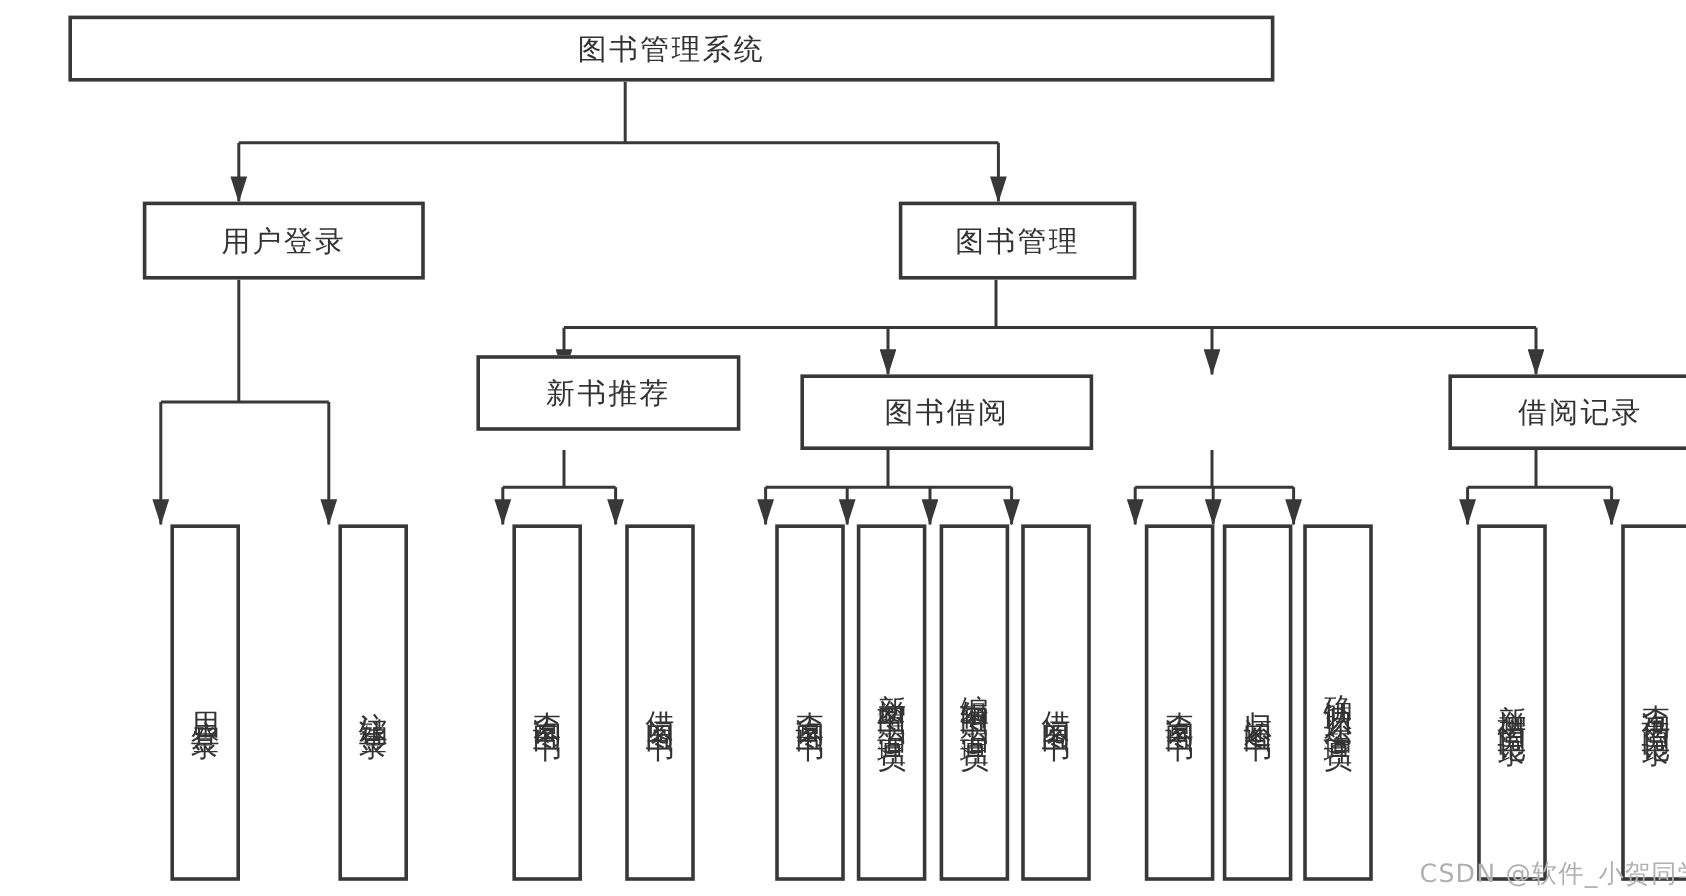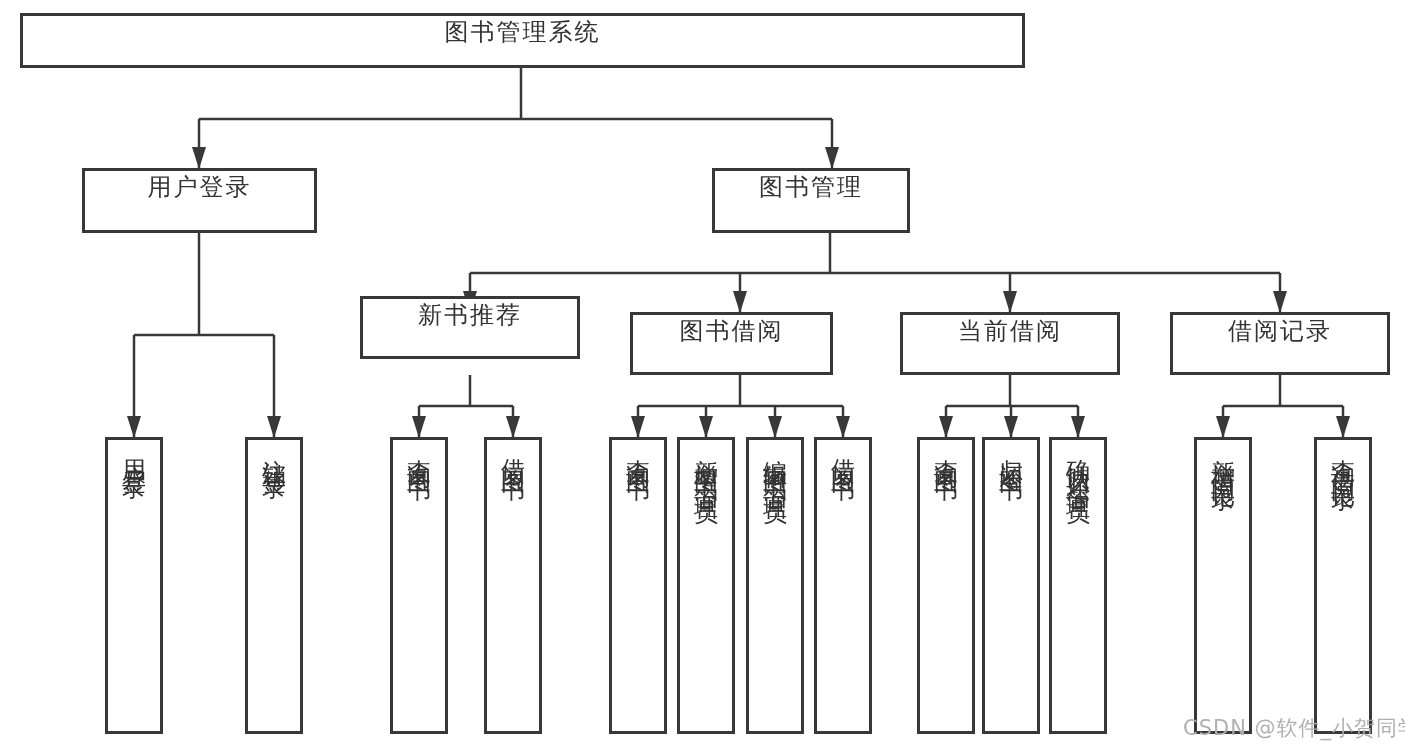--- a/index.html
+++ b/index.html
@@ -26,23 +26,25 @@
     left: 0;
     top: 0;
   }
   .node {
     position: absolute;
     box-sizing: border-box;
     background: var(--box-bg);
     border: 3px solid var(--line);
     color: var(--text);
     display: flex;
+    align-items: center;
     justify-content: center;
     font-size: 24px;
     white-space: nowrap;
+    margin-left: 37px;
   }
   .hbox { letter-spacing: 2px; }
   .vbox {
     top: 437px;
     width: 58px;
     height: 297px;
   }
   .vtext {
     writing-mode: vertical-rl;
     text-orientation: mixed;
@@ -117,25 +119,22 @@
   <div class="node hbox" style="left:82px; top:168px; width:235px; height:65px;">
     <span>用户登录</span>
   </div>
   <div class="node hbox" style="left:712px; top:168px; width:198px; height:65px;">
     <span>图书管理</span>
   </div>
 
   <div class="node hbox" style="left:360px; top:296px; width:220px; height:63px;">
     <span>新书推荐</span>
   </div>
-  <div class="node hbox" style="left:630px; top:312px; width:203px; height:63px;">
+  <div class="node hbox" style="left:630px; top:312px; width:244px; height:63px;">
     <span>图书借阅</span>
-  </div>
-  <div class="node hbox" style="left:900px; top:312px; width:220px; height:63px;">
-    <span>当前借阅</span>
   </div>
   <div class="node hbox" style="left:1170px; top:312px; width:220px; height:63px;">
     <span>借阅记录</span>
   </div>
 
   <div class="node vbox" style="left:105px;">
     <span class="vtext">用户登录</span>
   </div>
   <div class="node vbox" style="left:245px;">
     <span class="vtext">注销登录</span>

